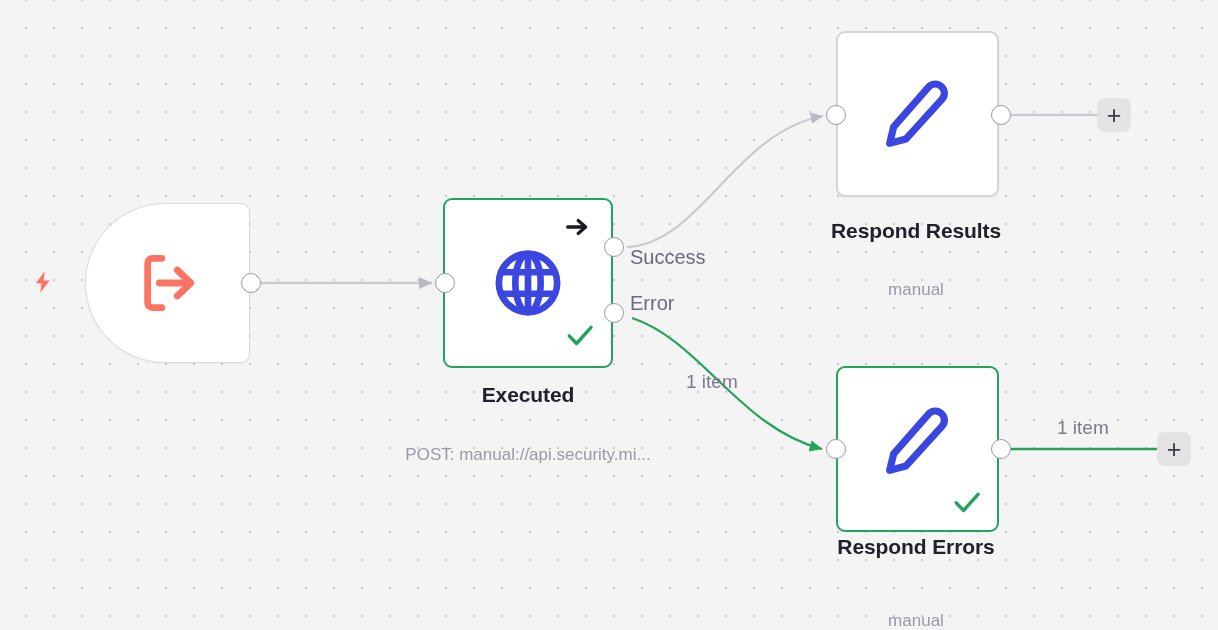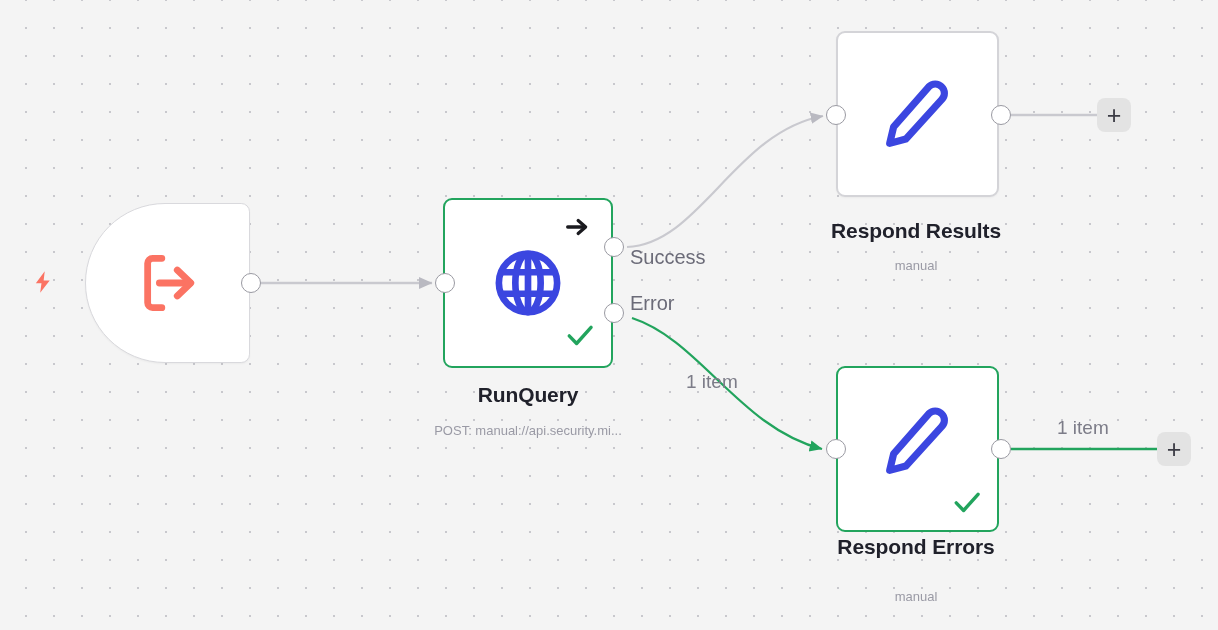--- a/index.html
+++ b/index.html
@@ -61,23 +61,24 @@
     font-size: 21px;
     font-weight: 700;
     letter-spacing: -0.1px;
     line-height: 1.22;
     white-space: pre-line;
   }
   .subtitle {
     position: absolute;
     text-align: center;
     color: #9a9aa5;
-    font-size: 13px;
+    font-size: 17px;
     font-weight: 400;
     white-space: nowrap;
+    margin-top: 22px;
   }
 
   .endpoint {
     position: absolute;
     width: 20px;
     height: 20px;
     box-sizing: border-box;
     border: 1.8px solid #9a9aa2;
     border-radius: 50%;
     background: #ffffff;
@@ -188,21 +189,21 @@
     </svg>
   </div>
 
   <div class="endpoint" style="left:435px; top:273px;"></div>
   <div class="endpoint" style="left:604px; top:237px;"></div>
   <div class="endpoint" style="left:604px; top:303px;"></div>
 
   <div class="port-label" style="left:630px; top:246px;">Success</div>
   <div class="port-label" style="left:630px; top:292px;">Error</div>
 
-  <div class="title" style="left:368px; top:382px; width:320px;">RunQuery</div>
+  <div class="title" style="left:368px; top:382px; width:320px;">Executed</div>
   <div class="subtitle" style="left:368px; top:423px; width:320px;">POST: manual://api.security.mi...</div>
 
   <div class="node node-standard" style="left:836px; top:31px; width:163px; height:166px;">
     <svg width="86" height="86" viewBox="0 0 24 24" fill="none">
       <path d="M18.6 4.4 a2.5 2.5 0 0 0 -3.6 0 L5.2 15.6 L4.1 20.2 L8.6 19.0
                L18.6 8.0 a2.5 2.5 0 0 0 0 -3.6 Z" stroke="#3b46e0" stroke-width="2.0" stroke-linejoin="round"></path>
     </svg>
   </div>
 
   <div class="endpoint" style="left:826px; top:105px;"></div>

